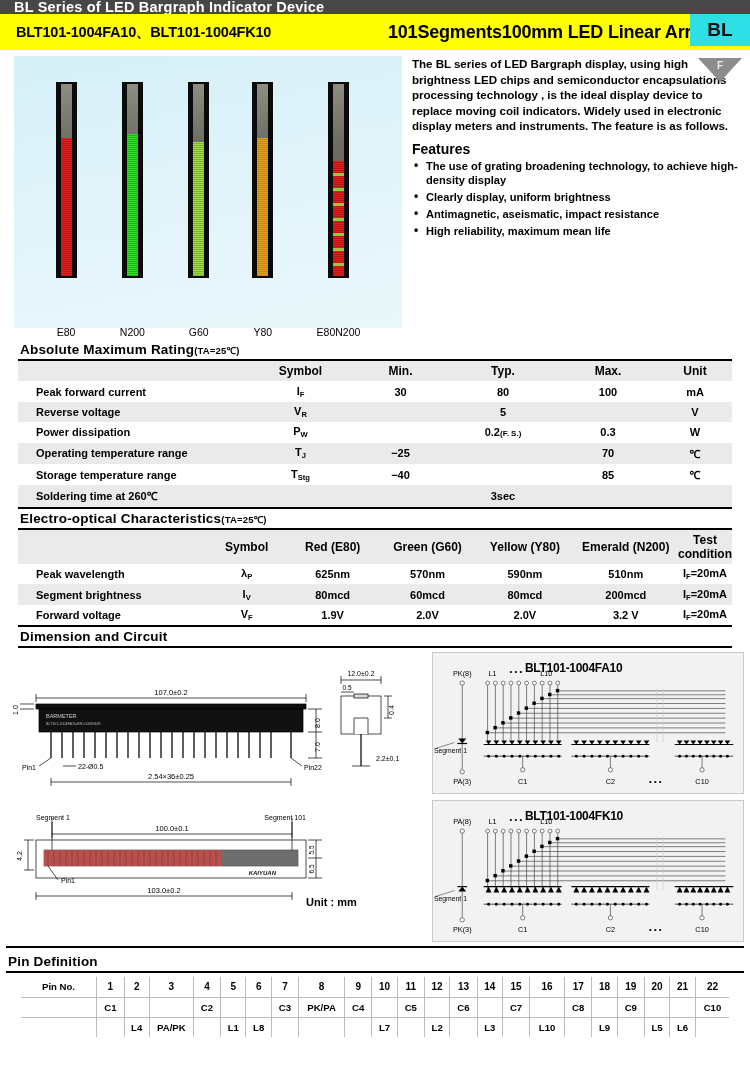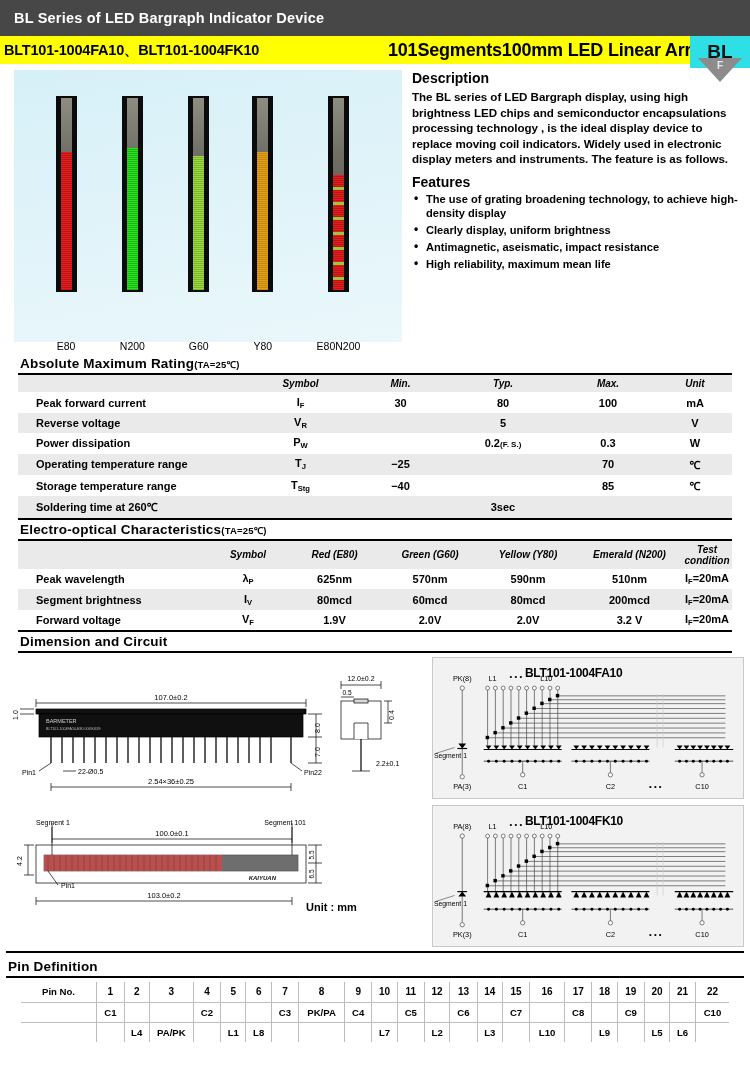--- a/index.html
+++ b/index.html
@@ -7,30 +7,30 @@
     width: 750px; height: 1068px;
     background: #fff;
     font-family: "Liberation Sans", sans-serif;
     color: #000;
     overflow: hidden;
     position: relative;
   }
 
   
   .title-bar {
-    height: 36px; background: #474747;
+    height: 14px; background: #474747;
     display: flex; align-items: center;
     padding-left: 14px;
   }
   .title-bar .t { color: #fff; font-size: 14.5px; font-weight: bold; letter-spacing: .2px; }
 
   .model-bar {
-    height: 28px; background: #ffff00;
+    height: 36px; background: #ffff00;
     display: flex; align-items: center;
-    padding-left: 4px; position: relative;
+    padding-left: 16px; position: relative;
   }
   .model-bar .models { font-size: 14.5px; font-weight: bold; letter-spacing: -.2px; }
   .model-bar .subtitle {
     font-size: 18px; font-weight: bold; position: absolute; left: 388px;
     letter-spacing: -.2px;
   }
   .logo-box {
     position: absolute; right: 0; top: 0; width: 60px; height: 32px;
     background: #2ee0e6; display: flex; align-items: center; justify-content: center;
   }
@@ -92,21 +92,21 @@
   .section { margin: 0 18px; }
   .sec-head { font-size: 13.5px; font-weight: bold; padding: 2px 0 2px 2px; letter-spacing: .2px; }
   .sec-head .cond { font-size: 9.5px; font-weight: bold; }
   .rule { border-top: 2.5px solid #000; }
 
   table.dt { width: 100%; border-collapse: collapse; }
   table.dt td, table.dt th {
     font-size: 11px; font-weight: bold; text-align: center;
     padding: 3.2px 0; border: none;
   }
-  table.dt tr.hdr td { font-size: 10px; font-style: italic; }
+  table.dt tr.hdr td { font-size: 12px; }
   table.dt td.lbl { text-align: left; padding-left: 18px; font-weight: bold; }
   table.dt tr.z0 { background: #eaeaea; }
   table.dt tr.z1 { background: #ffffff; }
   sub { font-size: 7.6px; vertical-align: -2px; }
   .small { font-size: 8px; }
 
   
   .dimbox { display: flex; height: 300px; margin: 0 6px; border-bottom: 2.5px solid #000;}
   .dim-left { width: 420px; position: relative; }
   .dim-right { flex: 1; padding: 4px 0 0 6px; display:flex; flex-direction:column; gap:6px;}
@@ -181,21 +181,20 @@
         <div class="bar">
           <div class="dark"></div>
           <div class="fill mix"></div>
         </div>
         <div class="barlabel">E80N200</div>
       </div>
     </div>
   </div>
 
   <div class="desc-panel">
-    <div class="h2">Description</div>
     <div class="desc-text">The BL series of LED Bargraph display, using high brightness LED chips and semiconductor encapsulations processing technology , is the ideal display device to replace moving coil indicators. Widely used in electronic display meters and instruments. The feature is as follows.</div>
     <div class="feat-title">Features</div>
     <ul class="features">
       <li>The use of grating broadening technology, to achieve high-density display</li>
       <li>Clearly display, uniform brightness</li>
       <li>Antimagnetic, aseismatic, impact resistance</li>
       <li>High reliability, maximum mean life</li>
     </ul>
   </div>
 </div>

